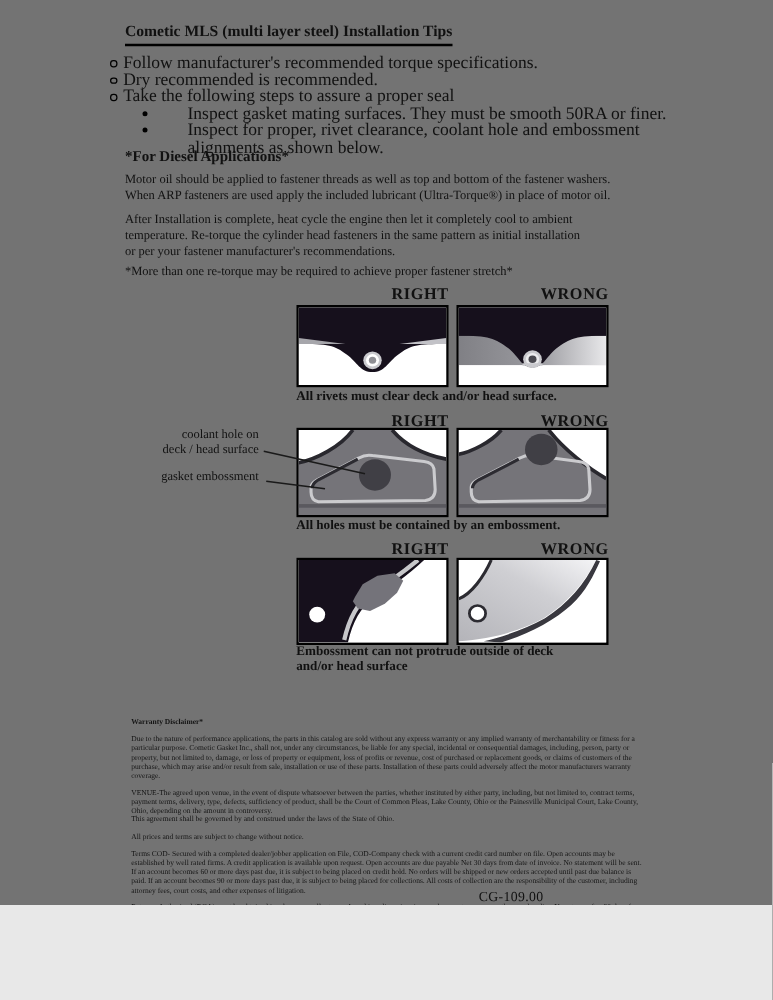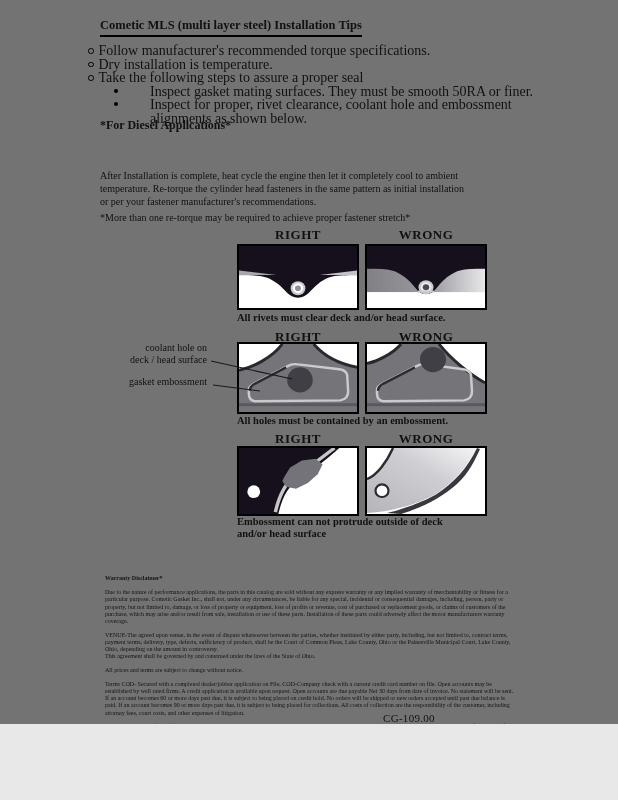--- a/index.html
+++ b/index.html
@@ -18,21 +18,21 @@
   .tiprow{display:flex;align-items:flex-start;}
   .tiprow.sub{margin-left:26px;gap:27px;}
   .b-o{flex:0 0 auto;width:3.5px;height:3.5px;border:1px solid #000;border-radius:50%;margin:4px 5px 0 0;}
   .b-f{flex:0 0 auto;width:4px;height:4px;background:#000;border-radius:50%;margin:4px 5px 0 0;}
   
   .dhead{left:100px;top:118px;font-size:12px;font-weight:700;}
   .dp1{left:100px;top:137px;width:480px;font-size:10px;line-height:13px;}
   .dp2{left:100px;top:169px;width:480px;font-size:10px;line-height:13px;}
   .dp3{left:100px;top:212px;width:480px;font-size:10px;}
   
-  .rw{width:122px;text-align:center;font-size:13px;font-weight:700;letter-spacing:.5px;}
+  .rw{width:122px;text-align:right;font-size:13px;font-weight:700;letter-spacing:.5px;}
   .cap{font-size:10.5px;font-weight:700;line-height:11.5px;}
   .panel{border:2px solid #000;background:#fff;line-height:0;}
   .panel svg{display:block;}
   .ann{font-size:10px;line-height:11.5px;text-align:right;}
   
   .warr{left:105px;top:575px;width:413px;font-size:6px;line-height:7.2px;color:#141414;}
   .warr .whead{font-weight:700;margin-bottom:7px;}
   .warr .wpara{margin-bottom:6.5px;}
   
   .code{left:383px;top:712px;font-size:11px;letter-spacing:.3px;}
@@ -46,37 +46,39 @@
     <span>Cometic MLS (multi layer steel) Installation Tips</span>
   </div>
 
   <div class="abs tips">
     <div class="tiprow">
       <span class="b-o"></span>
       <span>Follow manufacturer's recommended torque specifications.</span>
     </div>
     <div class="tiprow">
       <span class="b-o"></span>
-      <span>Dry installation is temperature.</span>
+      <span>Dry recommended is recommended.</span>
     </div>
     <div class="tiprow">
       <span class="b-o"></span>
       <span>Take the following steps to assure a proper seal</span>
     </div>
     <div class="tiprow sub">
       <span class="b-f"></span>
       <span>Inspect gasket mating surfaces.  They must be smooth 50RA or finer.</span>
     </div>
     <div class="tiprow sub">
       <span class="b-f"></span>
       <span>Inspect for proper, rivet clearance, coolant hole and embossment alignments as shown below.</span>
     </div>
   </div>
 
   <div class="abs dhead">*For Diesel Applications*</div>
+  <div class="abs dp1 pre">Motor oil should be applied to fastener threads as well as top and bottom of the fastener washers.
+When ARP fasteners are used apply the included lubricant (Ultra-Torque®) in place of motor oil.</div>
   <div class="abs dp2 pre">After Installation is complete, heat cycle the engine then let it completely cool to ambient
 temperature. Re-torque the cylinder head fasteners in the same pattern as initial installation
 or per your fastener manufacturer's recommendations.</div>
   <div class="abs dp3">*More than one re-torque may be required to achieve proper fastener stretch*</div>
 
   <div class="abs rw" style="left:237px;top:227px;">RIGHT</div>
   <div class="abs rw" style="left:365px;top:227px;">WRONG</div>
 
   <div class="abs panel" style="left:237px;top:244px;">
     <svg width="118" height="62" viewBox="0 0 120 66" preserveAspectRatio="none">

